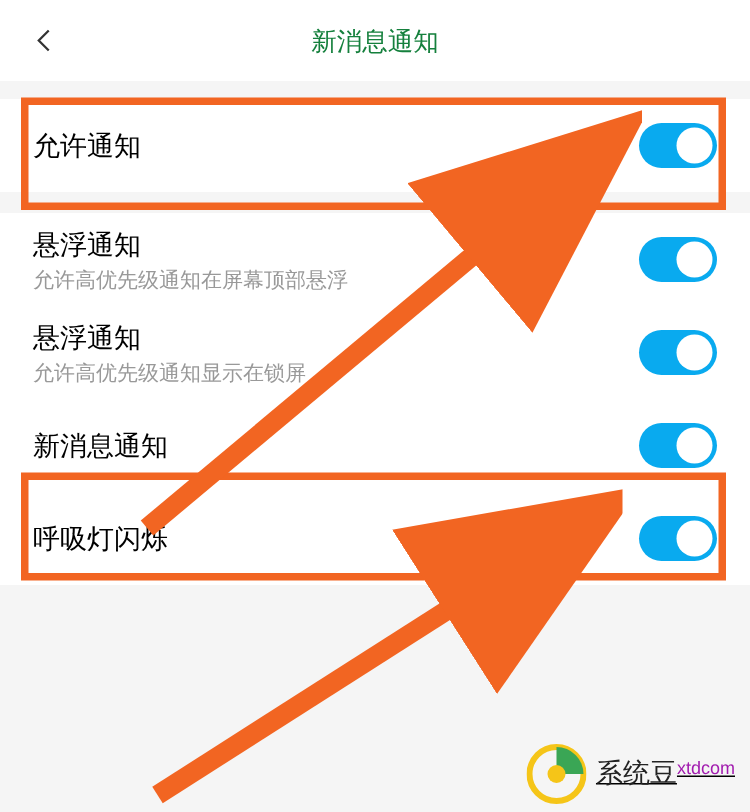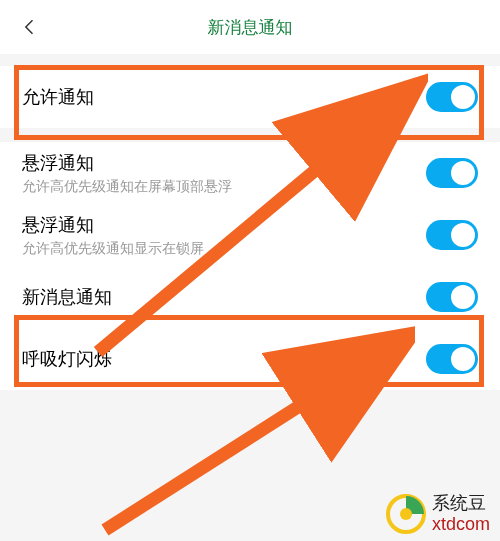--- a/index.html
+++ b/index.html
@@ -134,31 +134,32 @@
       align-items: center;
       gap: 6px;
       z-index: 10;
     }
     .wm-icon {
       width: 40px;
       height: 40px;
     }
     .wm-text {
       display: flex;
-      flex-direction: column;
+      flex-direction: row;
       line-height: 1.2;
+      text-decoration: underline;
     }
     .wm-name {
       font-size: 18px;
       color: #222;
       font-weight: 500;
     }
     .wm-url {
-      font-size: 18px;
-      color: #b91c1c;
+      font-size: 12px;
+      color: #a21caf;
     }
   </style>
 </head>
 <body>
 
 <div class="header">
   <div class="back-btn">
     <svg viewBox="0 0 24 24" fill="none" stroke="#333" stroke-width="1.8">
       <polyline points="15 4 7 12 15 20"></polyline>
     </svg>

